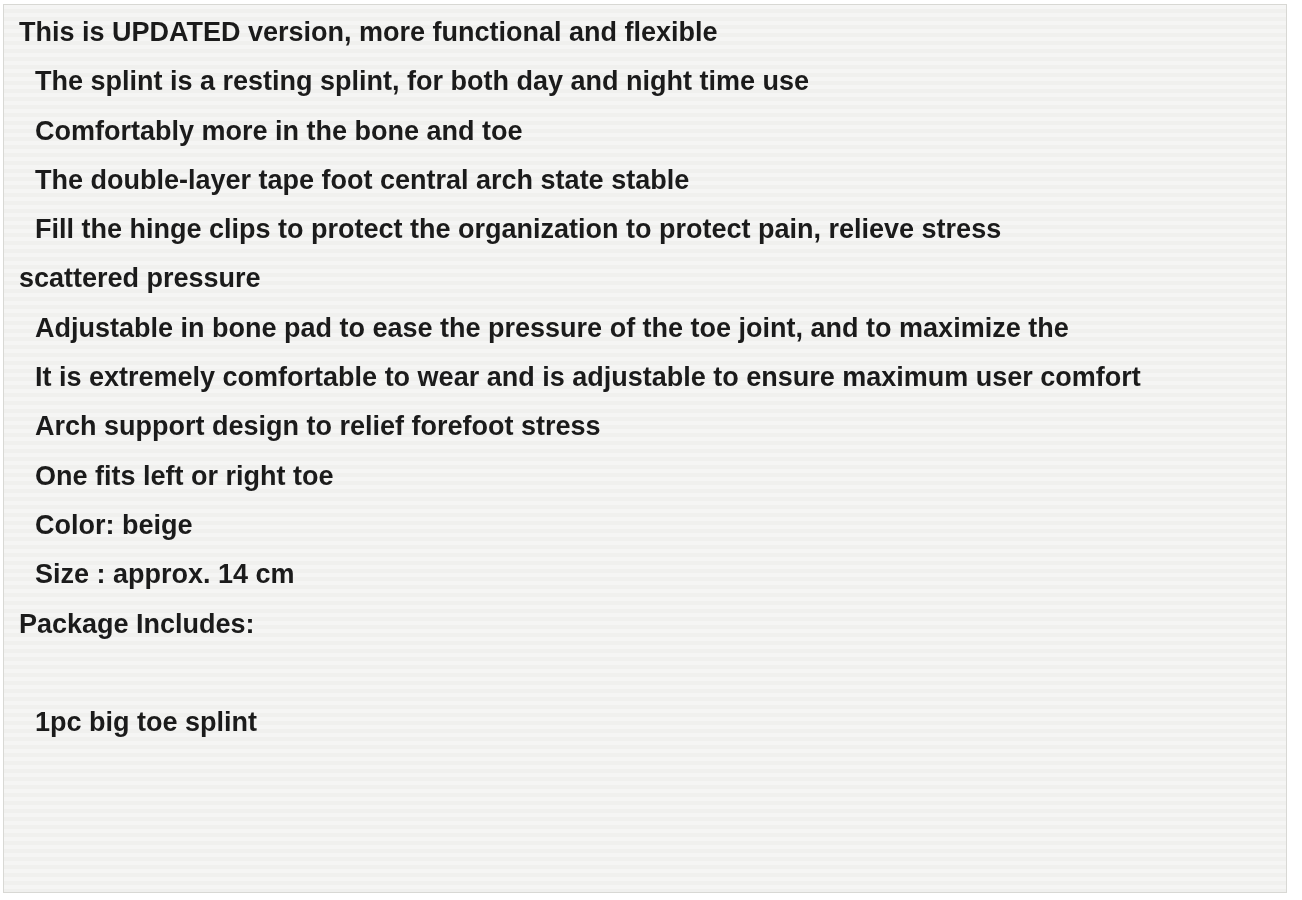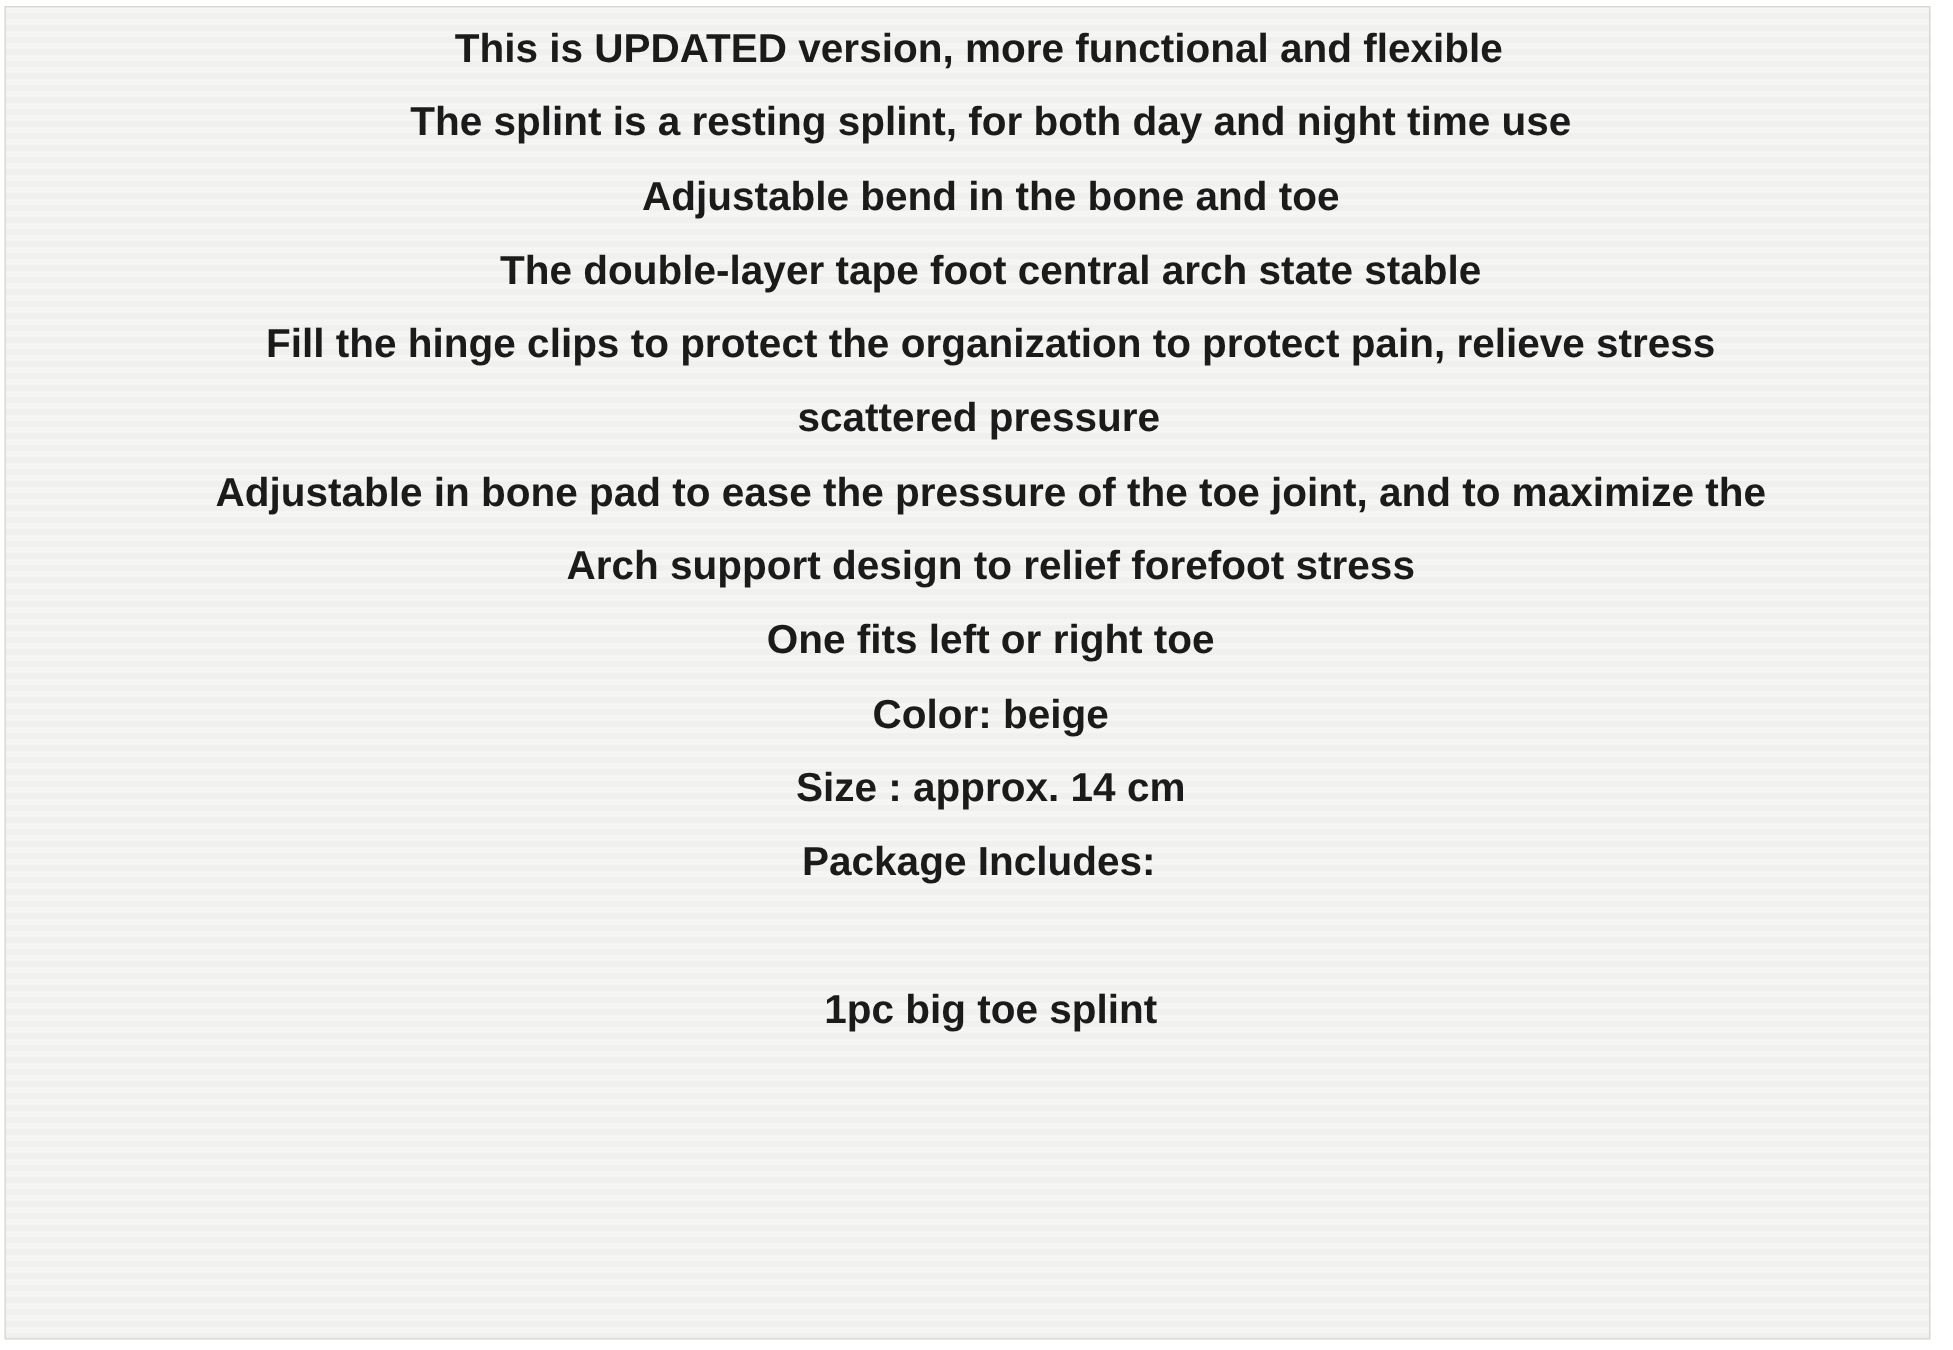--- a/index.html
+++ b/index.html
@@ -27,38 +27,38 @@
     font-family: "Liberation Sans", "DejaVu Sans", sans-serif;
     font-weight: bold;
     font-size: 27px;
     color: #1b1b1b;
   }
   .line {
     height: 49.3px;
     line-height: 49.3px;
     white-space: pre;
     letter-spacing: 0px;
-    text-align: center;
   }
   .line.indent {
     padding-left: 16px;
   }
 </style>
 </head>
 <body style="background: rgb(255, 255, 255);">
 
 <div class="panel" style="border-color: rgb(216, 216, 212); color: rgb(27, 27, 27); background: repeating-linear-gradient(rgb(245, 245, 244) 0px, rgb(245, 245, 244) 4px, rgb(240, 240, 238) 4px, rgb(240, 240, 238) 8px);">
   <div id="lines">
       <div class="line">This is UPDATED version, more functional and flexible</div>
       <div class="line indent">The splint is a resting splint, for both day and night time use</div>
-      <div class="line indent">Adjustable bend in the bone and toe</div>
+      <div class="line indent">Comfortably more in the bone and toe</div>
       <div class="line indent">The double-layer tape foot central arch state stable</div>
       <div class="line indent">Fill the hinge clips to protect the organization to protect pain, relieve stress</div>
       <div class="line">scattered pressure</div>
       <div class="line indent">Adjustable in bone pad to ease the pressure of the toe joint, and to maximize the</div>
+      <div class="line indent">It is extremely comfortable to wear and is adjustable to ensure maximum user comfort</div>
       <div class="line indent">Arch support design to relief forefoot stress</div>
       <div class="line indent">One fits left or right toe</div>
       <div class="line indent">Color: beige</div>
       <div class="line indent">Size : approx. 14 cm</div>
       <div class="line">Package Includes:</div>
       <div class="line"></div>
       <div class="line indent">1pc big toe splint</div>
     </div>
 </div>
 

